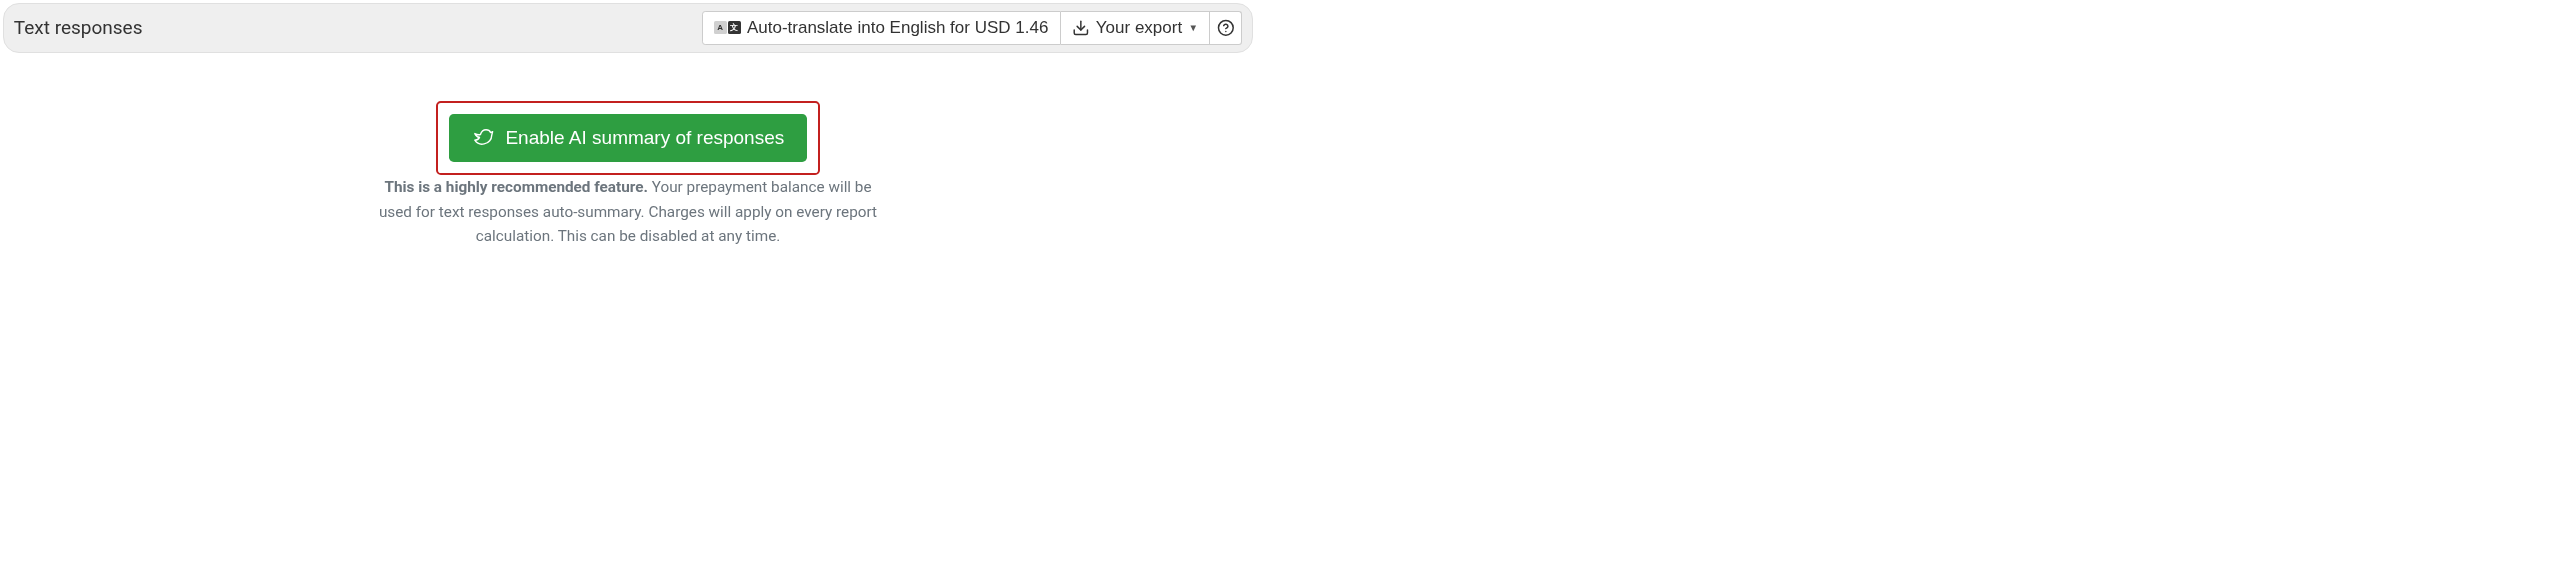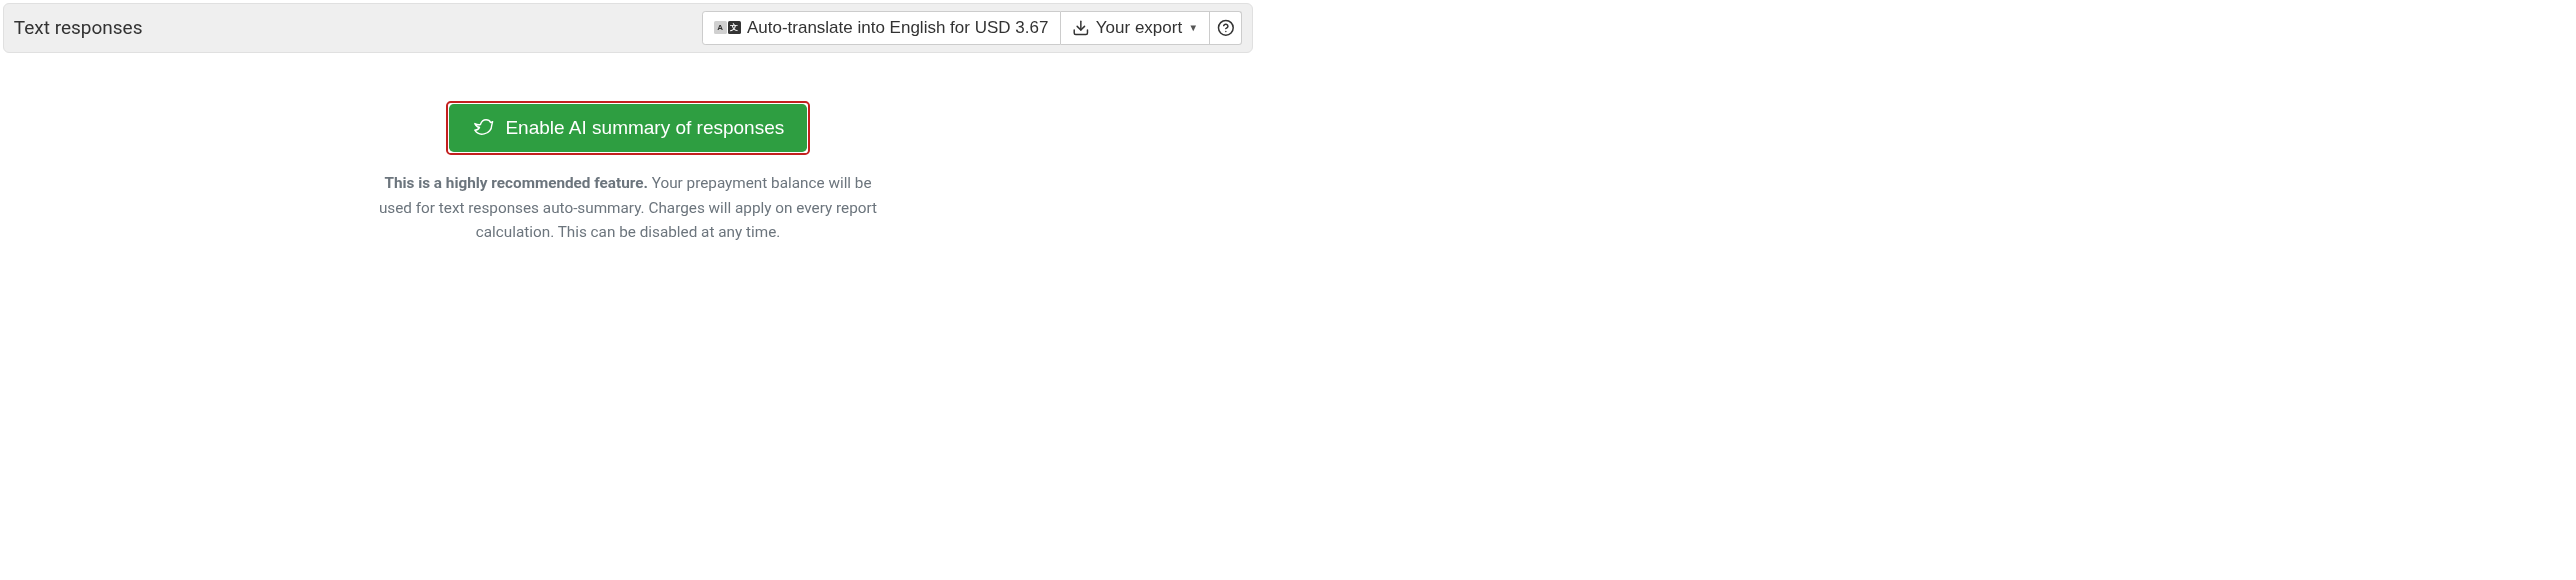--- a/index.html
+++ b/index.html
@@ -12,21 +12,21 @@
       background: #fff;
       width: 2576px;
     }
     .container {
       width: 1256px;
       padding: 3.2px;
     }
     .header-bar {
       background: #efefef;
       border: 0.8px solid #e0e0e0;
-      border-radius: 6px;
+      border-radius: 16px;
       padding: 6.4px 9.6px;
       display: flex;
       align-items: center;
       justify-content: space-between;
     }
     .header-title {
       font-size: 19px;
       color: #333;
       font-weight: 400;
     }
@@ -89,42 +89,41 @@
       justify-content: center;
       padding: 6.4px 0;
     }
     .main-content {
       text-align: center;
       padding-top: 48px;
     }
     .cta-wrapper {
       display: inline-block;
       border: 2.4px solid #c3201f;
-      padding: 1px;
+      padding: 11px;
       border-radius: 4.8px;
     }
     .cta-button {
       background: #2e9e41;
       color: #fff;
       border: none;
       border-radius: 4.8px;
       padding: 13px 22.5px;
       font-size: 19px;
       font-weight: 400;
       cursor: pointer;
       display: inline-flex;
       align-items: center;
       gap: 11.2px;
     }
     .cta-button svg {
       width: 22.5px;
       height: 22.5px;
     }
     .description {
-      margin-top: 16px;
       font-size: 15.3px;
       color: #6c757d;
       line-height: 1.6;
       max-width: 514px;
       margin-left: auto;
       margin-right: auto;
     }
     .description .bold {
       font-weight: 700;
     }
@@ -134,21 +133,21 @@
 
 <div class="container">
   <div class="header-bar">
     <div class="header-title">Text responses</div>
     <div class="header-actions">
       <button class="action-btn">
         <span class="translate-icon">
           <span class="a-box">A</span>
             <span class="b-box">文</span>
         </span>
-        <span>Auto-translate into English for USD 3.67</span>
+        <span>Auto-translate into English for USD 1.46</span>
       </button>
       <button class="action-btn">
         <svg width="17.7" height="17.7" viewBox="0 0 24 24" fill="none" stroke="#333" stroke-width="2" stroke-linecap="round" stroke-linejoin="round">
           <path d="M21 15v4a2 2 0 0 1-2 2H5a2 2 0 0 1-2-2v-4"></path>
           <polyline points="7 10 12 15 17 10"></polyline>
           <line x1="12" y1="15" x2="12" y2="3"></line>
         </svg>
         <span>Your export</span>
         <span class="caret-down">▼</span>
       </button>

